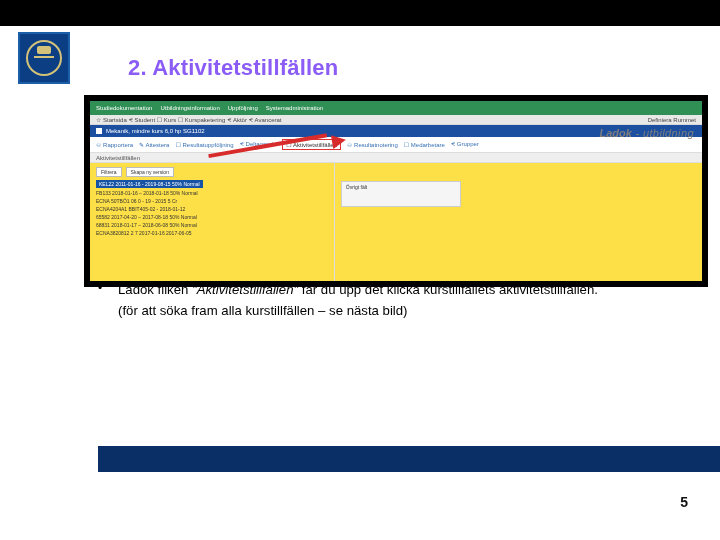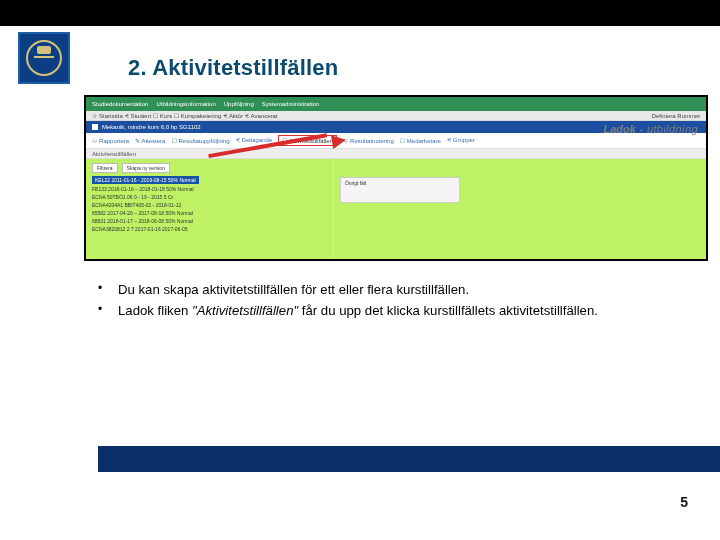--- a/index.html
+++ b/index.html
@@ -28,35 +28,35 @@
   .kth-logo-inner::before,
   .kth-logo-inner::after {
     content: ""; position: absolute; background: #d4c17a;
     left: 50%; transform: translateX(-50%);
   }
   .kth-logo-inner::before { top: 4px; width: 14px; height: 8px; border-radius: 2px; }
   .kth-logo-inner::after  { top: 14px; width: 20px; height: 2px; }
 
   .title {
     position: absolute; left: 128px; top: 55px;
-    font-size: 22px; font-weight: bold; color: #0c4a6e;
+    font-size: 22px; font-weight: bold; color: #8b5cf6;
     letter-spacing: .2px;
   }
 
   
   .blackbar {
     position: absolute; left: 0; top: 0; width: 720px; height: 26px;
     background: #000;
   }
 
   .shot {
     position: absolute; left: 84px; top: 95px;
-    width: 624px; height: 166px;
-    border: 2px solid #000000;
-    background: #bef264;
+    width: 624px; height: 192px;
+    border: 6px solid #000000;
+    background: #fde047;
     overflow: hidden;
     font-size: 6px;
   }
   .shot .green {
     height: 14px; background: #2f8f55;
     display: flex; align-items: center; gap: 8px;
     padding: 0 6px; color: #fff;
   }
   .shot .greybar1 {
     height: 10px; background: #e8e8e8;
@@ -220,22 +220,20 @@
     </div>
   </div>
 
   <div class="arrow">
     <div class="arrow-shaft"></div>
     <div class="arrow-head"></div>
   </div>
 
   <ul class="bullets">
     <li>
-      <span>Du kan skapa aktivitetstillfällen för ett eller flera kurstillfällen.</span>
-    </li>
-    <li>
       <span>Ladok fliken </span><em class="tab">"Aktivitetstillfällen"</em><span> får du upp det klicka kurstillfällets aktivitetstillfällen.</span>
     </li>
+    <div class="cont">(för att söka fram alla kurstillfällen – se nästa bild)</div>
   </ul>
 
   <div class="footer-bar"></div>
   <div class="pagenum">5</div>
 </div>
 
 </body></html>

